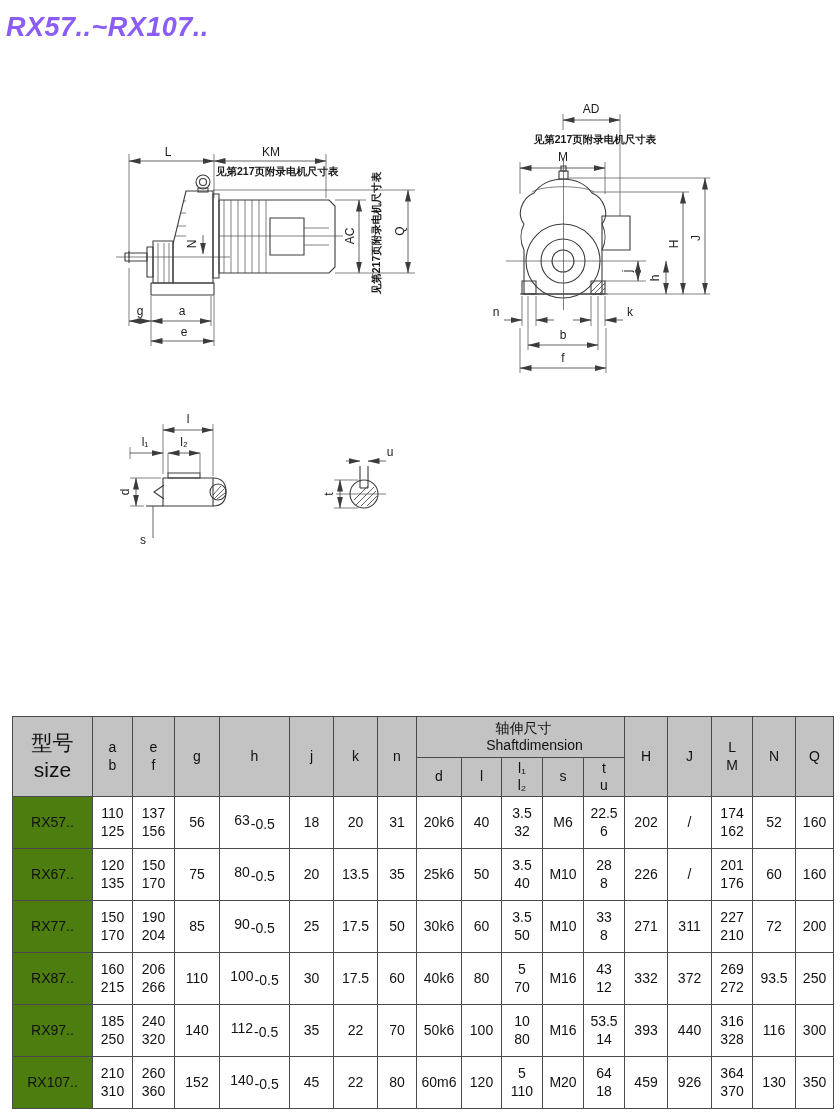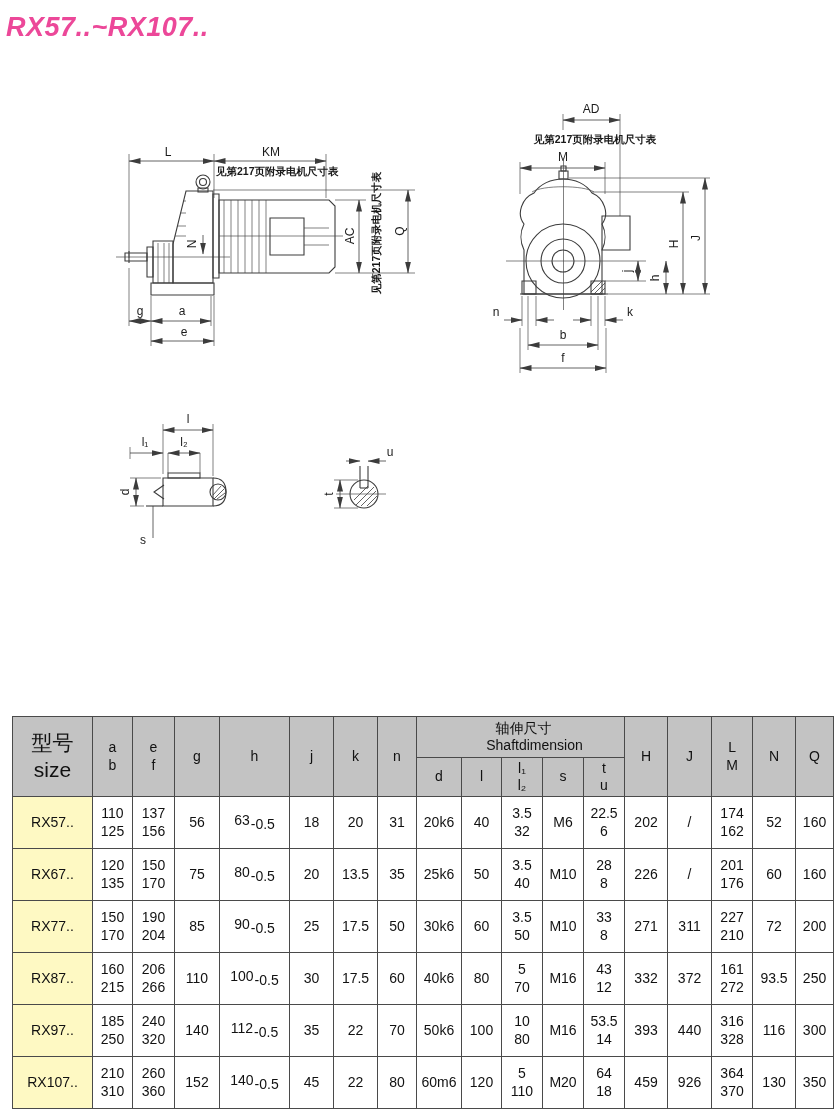--- a/index.html
+++ b/index.html
@@ -1,38 +1,38 @@
 <!DOCTYPE html>
 <html><head>
 <meta charset="utf-8">
 <style>
   html,body{margin:0;padding:0;background:#fff;}
   .page{position:relative;width:840px;height:1120px;background:#fff;overflow:hidden;
         font-family:"Liberation Sans",sans-serif;color:#111;}
   .title{position:absolute;left:6px;top:12px;margin:0;font-size:27px;font-style:italic;
-         font-weight:bold;color:#ec4899;letter-spacing:.5px;}
+         font-weight:bold;color:#8b5cf6;letter-spacing:.5px;}
   svg.dw{position:absolute;overflow:visible;}
   svg.dw *{vector-effect:non-scaling-stroke;}
   .ln{stroke:#3c3c3c;stroke-width:1.1;fill:none;}
   .thin{stroke:#4a4a4a;stroke-width:.7;fill:none;}
   .dim{stroke:#3c3c3c;stroke-width:.8;fill:none;}
   .hatchln{stroke:#3c3c3c;stroke-width:.8;}
   svg text{font-family:"Liberation Sans",sans-serif;fill:#1b1b1b;stroke:none;}
   .lbl{font-size:12px;}
   .note{font-size:10.5px;font-weight:600;fill:#181818;}
   
   .tblwrap{position:absolute;left:12px;top:716px;}
   table{border-collapse:collapse;table-layout:fixed;width:816px;}
   th,td{border:1.6px solid #4a4a4a;text-align:center;vertical-align:middle;
         font-size:14px;font-weight:normal;padding:0;line-height:1.25;}
   thead th{background:#c3c3c3;}
   thead tr.h1 th{height:40px;}
   thead tr.h2 th{height:38px;}
   tbody td{background:#ffffff;height:51px;}
-  tbody td.size-cell{background:#fef9c3;}
+  tbody td.size-cell{background:#4d7c0f;}
   .stack{display:block;}
   .sizehead{font-size:21px;}
   .grouphead span{display:inline-block;margin-left:28px;}
   .grouphead .zh{margin-right:22px;}
   .tol{font-size:14px;vertical-align:-4px;margin-left:1px;}
 </style>
 </head>
 <body>
 
 <div class="page">
@@ -425,21 +425,21 @@
               <span class="stack">70</span>
             </td>
             <td>M16</td>
             <td>
               <span class="stack">43</span>
               <span class="stack">12</span>
             </td>
             <td>332</td>
             <td>372</td>
             <td>
-              <span class="stack">161</span>
+              <span class="stack">269</span>
               <span class="stack">272</span>
             </td>
             <td>93.5</td>
             <td>250</td>
           </tr>
           <tr>
             <td class="size-cell">RX97..</td>
             <td>
               <span class="stack">185</span>
               <span class="stack">250</span>

